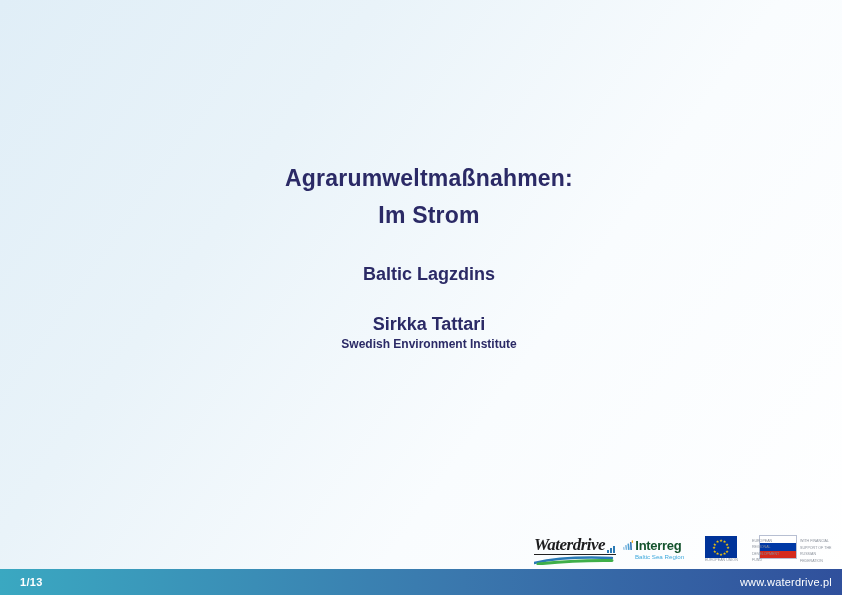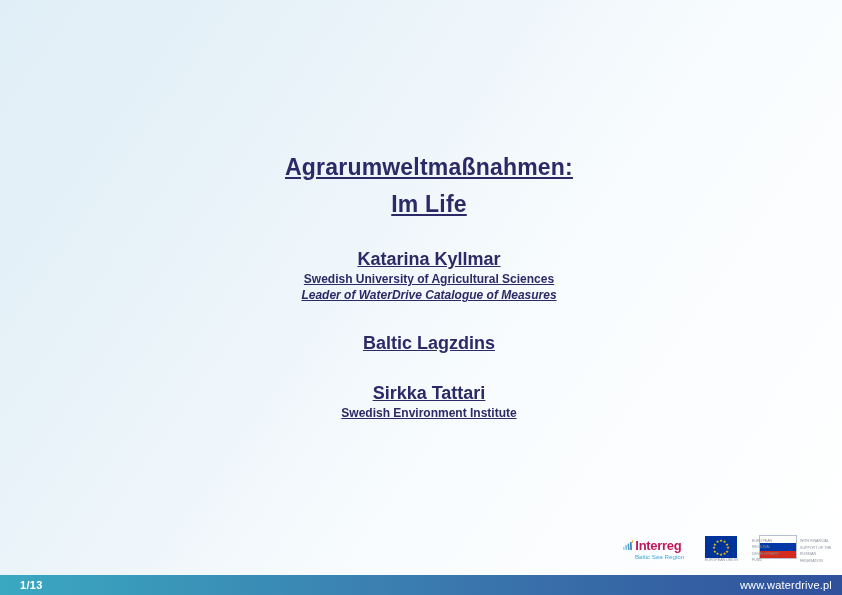--- a/index.html
+++ b/index.html
@@ -6,22 +6,22 @@
   body{
     width:842px;height:595px;overflow:hidden;
     font-family:"Liberation Sans",sans-serif;
     position:relative;
     background:linear-gradient(125deg,#e0eef7 0%,#e9f3f9 30%,#f9fcfe 62%,#ffffff 100%);
   }
   .slide{position:absolute;inset:0;}
 
   
   .content{
-    position:absolute;top:149px;left:16px;right:0;
-    text-align:center;color:#2b2a66;text-decoration:underline;
+    position:absolute;top:160px;left:16px;right:0;
+    text-align:center;color:#2b2a66;
   }
   .title-line{
     font-size:23px;font-weight:bold;line-height:37px;margin:0;
     letter-spacing:.2px;
   }
   .author{margin-top:24px;}
   .author-name{font-size:18px;font-weight:bold;line-height:24px;}
   .author-affil{font-size:12px;font-weight:bold;line-height:16px;}
   .author-role{font-size:12px;font-weight:bold;font-style:italic;line-height:16px;}
   .gap-28{margin-top:28px;}
@@ -36,75 +36,84 @@
   .wd{display:flex;flex-direction:column;align-items:flex-start;width:82px;}
   .wd-row{display:flex;align-items:flex-end;gap:2px;border-bottom:1.5px solid #222;padding-bottom:1px;}
   .wd-text{
     font-family:"Liberation Serif",serif;font-style:italic;font-weight:bold;
     font-size:17px;line-height:17px;color:#1d1d1f;letter-spacing:-.5px;
   }
   .wd-swoosh{margin-top:1px;}
   
   .ir{display:flex;align-items:flex-start;gap:2px;width:64px;}
   .ir-txt{display:flex;flex-direction:column;}
-  .ir-name{font-size:13px;font-weight:bold;color:#be185d;line-height:13px;letter-spacing:-.3px;}
+  .ir-name{font-size:13px;font-weight:bold;color:#14532d;line-height:13px;letter-spacing:-.3px;}
   .ir-sub{font-size:6.5px;color:#41aadd;line-height:9px;transform:scale(.95);transform-origin:0 0;white-space:nowrap;}
   
   .eu{display:flex;align-items:flex-start;gap:3px;width:58px;}
   .eu-left{display:flex;flex-direction:column;align-items:center;}
   .eu-flag{display:block;}
   .micro{font-size:6px;line-height:6.5px;color:#8a909a;transform:scale(.6);transform-origin:0 0;white-space:nowrap;}
   .eu-caption{transform-origin:50% 0;}
   .eu-fund{margin-top:3px;width:26px;}
   
   .ru{display:flex;align-items:flex-start;gap:3px;width:78px;}
   .ru-flag{width:38px;height:24px;border:1px solid #b7bfd2;box-sizing:border-box;display:flex;flex-direction:column;}
   .ru-flag span{flex:1;}
   .ru-white{background:#ffffff;}
   .ru-blue{background:#0039a6;}
   .ru-red{background:#d52b1e;}
   .ru-fund{margin-top:4px;width:34px;}
 
   
   .footer-bar{
-    position:absolute;left:0;right:0;bottom:0;height:20px;
+    position:absolute;left:0;right:0;bottom:0;height:26px;
     background:linear-gradient(90deg,#3aa8c1 0%,#3a77ad 55%,#30509c 100%);
     display:flex;align-items:center;justify-content:space-between;
     padding:0 10px 0 20px;box-sizing:border-box;color:#ffffff;
   }
   .page-indicator{font-size:11px;font-weight:bold;letter-spacing:.3px;}
   .website{font-size:11px;letter-spacing:.2px;}
 </style>
 </head>
 <body>
 
 <div class="slide">
 
   <div class="content">
     <h1 class="title-line">Agrarumweltmaßnahmen:</h1>
-    <h1 class="title-line">Im Life</h1>
+    <h1 class="title-line">Im Strom</h1>
 
-    <div class="author">
-      <div class="author-name">Katarina Kyllmar</div>
-      <div class="author-affil">Swedish University of Agricultural Sciences</div>
-      <div class="author-role">Leader of WaterDrive Catalogue of Measures</div>
-    </div>
 
     <div class="author gap-28">
       <div class="author-name">Baltic Lagzdins</div>
     </div>
 
     <div class="author gap-26">
       <div class="author-name">Sirkka Tattari</div>
       <div class="author-affil">Swedish Environment Institute</div>
     </div>
   </div>
 
   <div class="logo-strip">
 
+    <div class="wd">
+      <div class="wd-row">
+        <span class="wd-text">Waterdrive</span>
+        <svg width="9" height="8" viewBox="0 0 9 8">
+          <rect x="0" y="5" width="2" height="3" fill="#2a7ab5"></rect>
+          <rect x="3" y="3" width="2" height="5" fill="#2a7ab5"></rect>
+          <rect x="6" y="1" width="2" height="7" fill="#2a7ab5"></rect>
+        </svg>
+      </div>
+      <svg class="wd-swoosh" width="80" height="9" viewBox="0 0 80 9">
+        <path d="M0,7 Q30,0 78,2" stroke="#2a7ab5" stroke-width="2.4" fill="none" stroke-linecap="round"></path>
+        <path d="M4,8 Q40,4 78,4.5" stroke="#3faf49" stroke-width="3" fill="none" stroke-linecap="round"></path>
+      </svg>
+    </div>
 
     <div class="ir">
       <svg width="13" height="14" viewBox="0 0 13 14">
         <rect x="0" y="8" width="2" height="4" fill="#a5cde9" transform="rotate(-12 1 10)"></rect>
         <rect x="3" y="6" width="2" height="6" fill="#7db8e0" transform="rotate(-9 4 9)"></rect>
         <rect x="6" y="4" width="2" height="8" fill="#4f9ed2" transform="rotate(-6 7 8)"></rect>
         <rect x="9" y="2" width="2" height="10" fill="#2f74b5" transform="rotate(-3 10 7)"></rect>
         <rect x="11" y="0" width="1.6" height="3" fill="#f4a81d"></rect>
       </svg>
       <div class="ir-txt">

